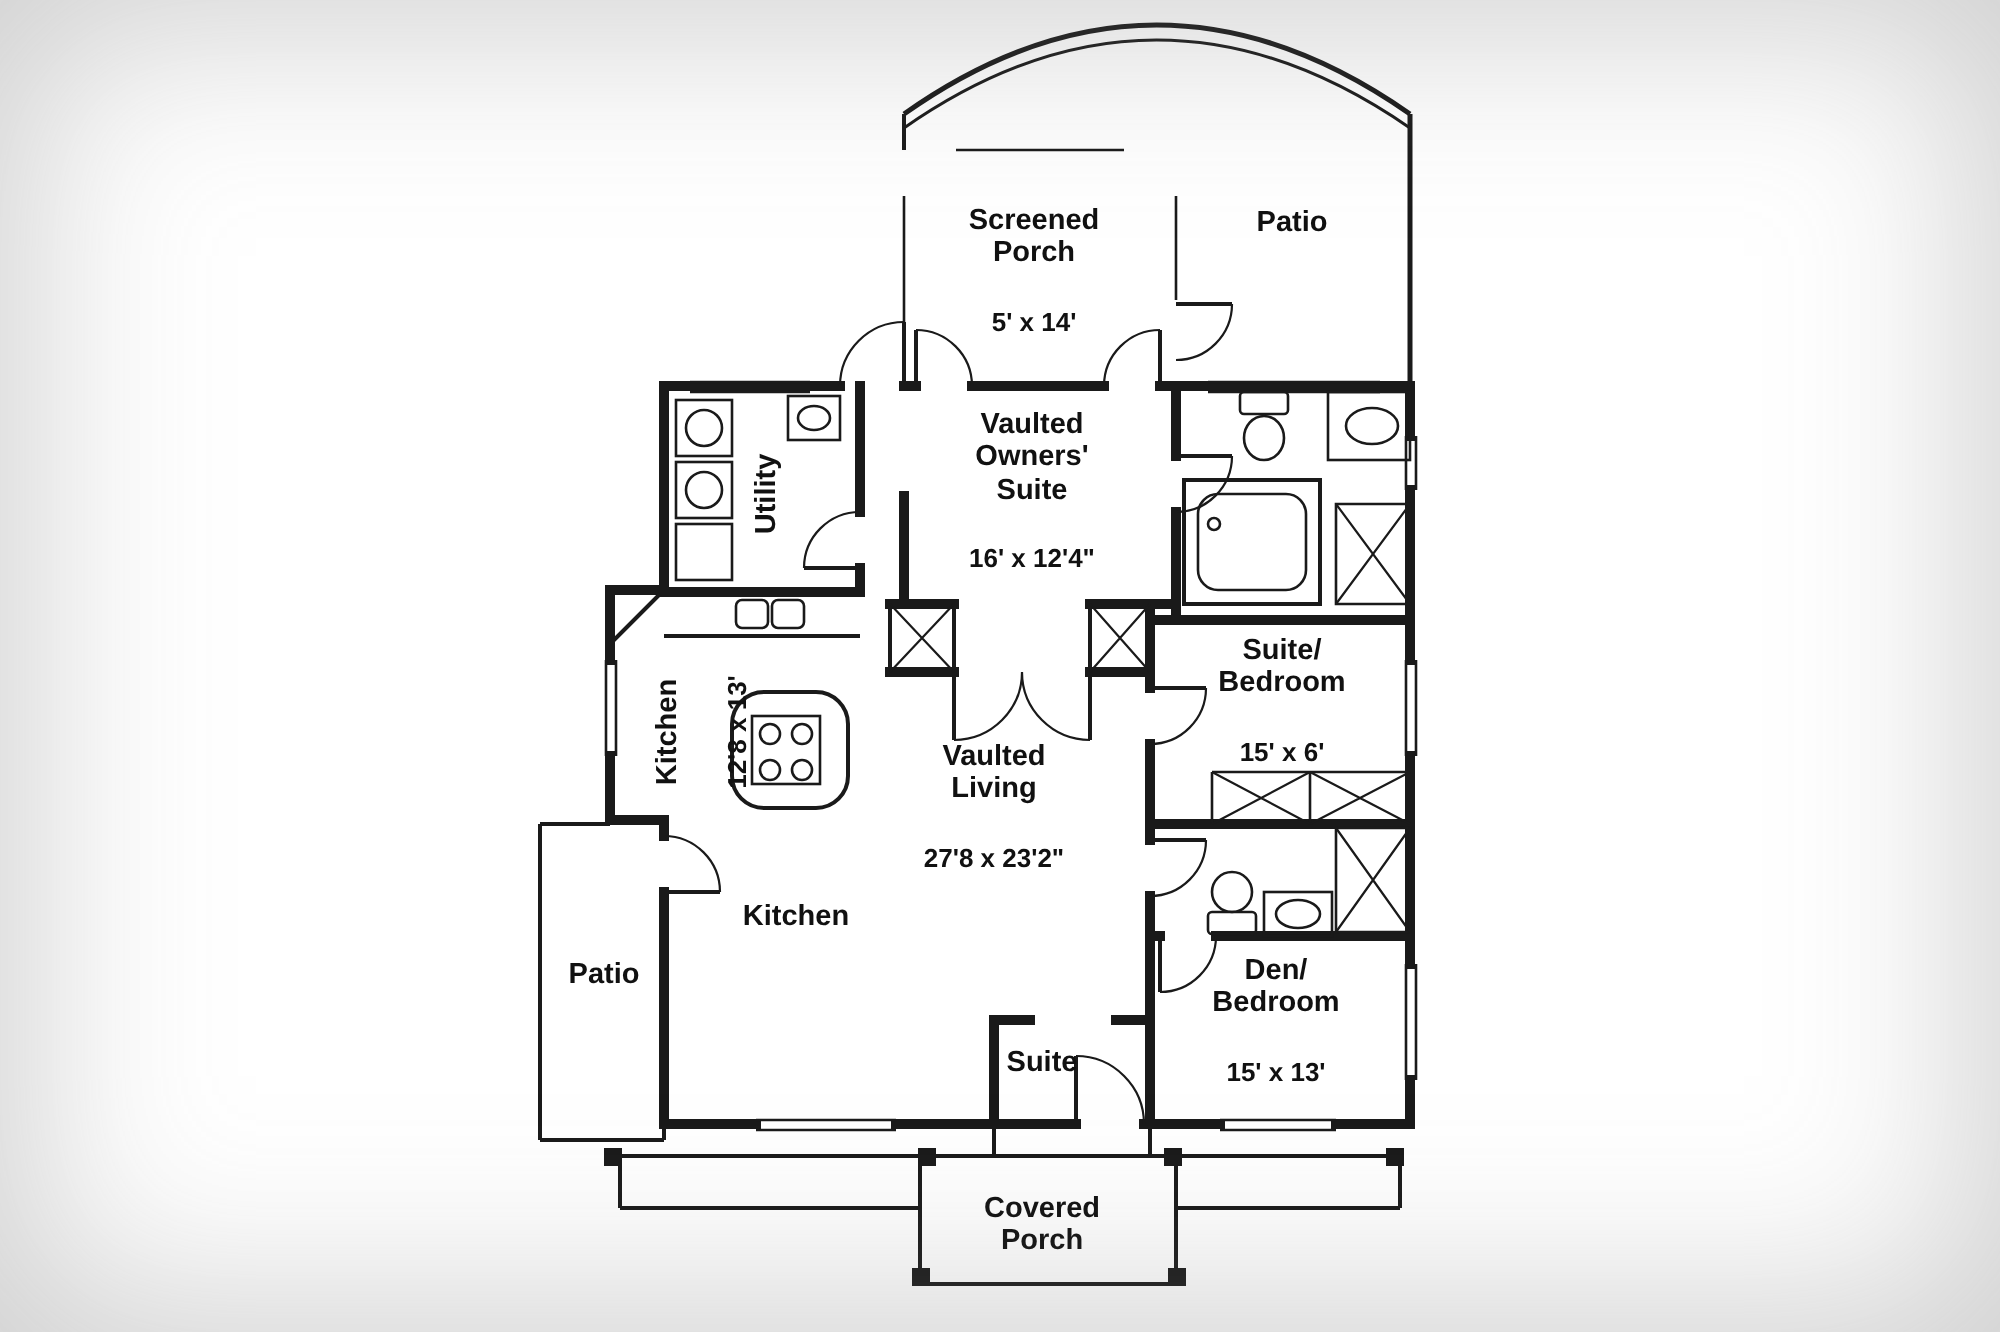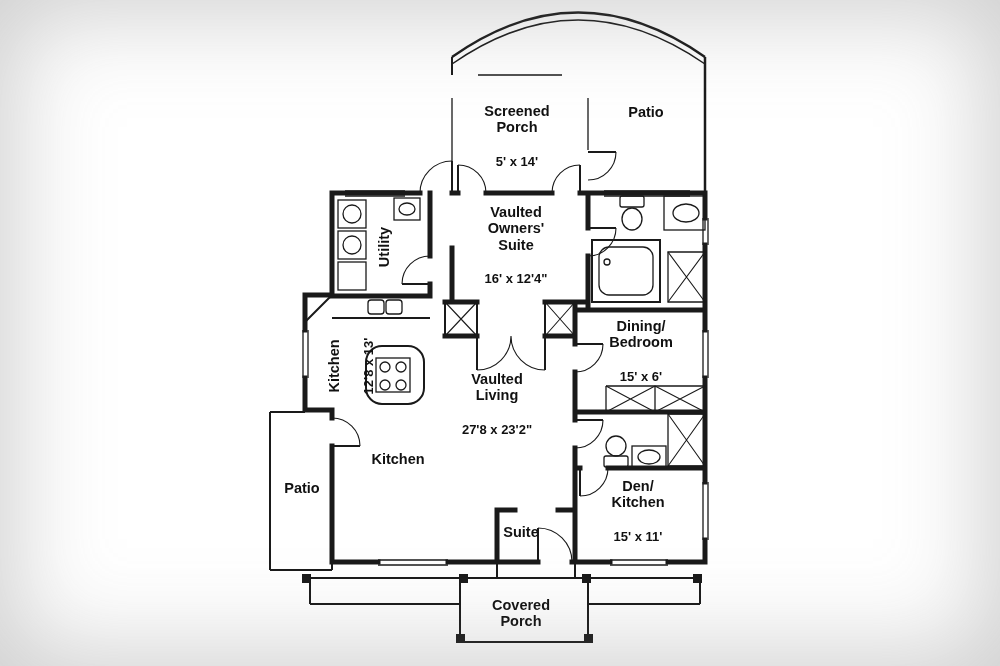--- a/index.html
+++ b/index.html
@@ -188,21 +188,21 @@
   <div class="lbl rot" style="left:384px;top:247px">
     <div class="nm">Utility</div>
   </div>
 
   <div class="lbl rot" style="left:351px;top:366px">
     <div class="nm">Kitchen</div>
     <div class="dm">12'8 x 13'</div>
   </div>
 
   <div class="lbl" style="left:641px;top:351px">
-    <div class="nm">Dining/
+    <div class="nm">Suite/
 Bedroom</div>
     <div class="dm">15' x 6'</div>
   </div>
 
   <div class="lbl" style="left:497px;top:404px">
     <div class="nm">Vaulted
 Living</div>
     <div class="dm">27'8 x 23'2"</div>
   </div>
 
@@ -213,22 +213,22 @@
   <div class="lbl" style="left:302px;top:488px">
     <div class="nm">Patio</div>
   </div>
 
   <div class="lbl" style="left:521px;top:532px">
     <div class="nm">Suite</div>
   </div>
 
   <div class="lbl" style="left:638px;top:511px">
     <div class="nm">Den/
-Kitchen</div>
-    <div class="dm">15' x 11'</div>
+Bedroom</div>
+    <div class="dm">15' x 13'</div>
   </div>
 
   <div class="lbl" style="left:521px;top:613px">
     <div class="nm">Covered
 Porch</div>
   </div>
 
 </div>
 
 </body></html>

